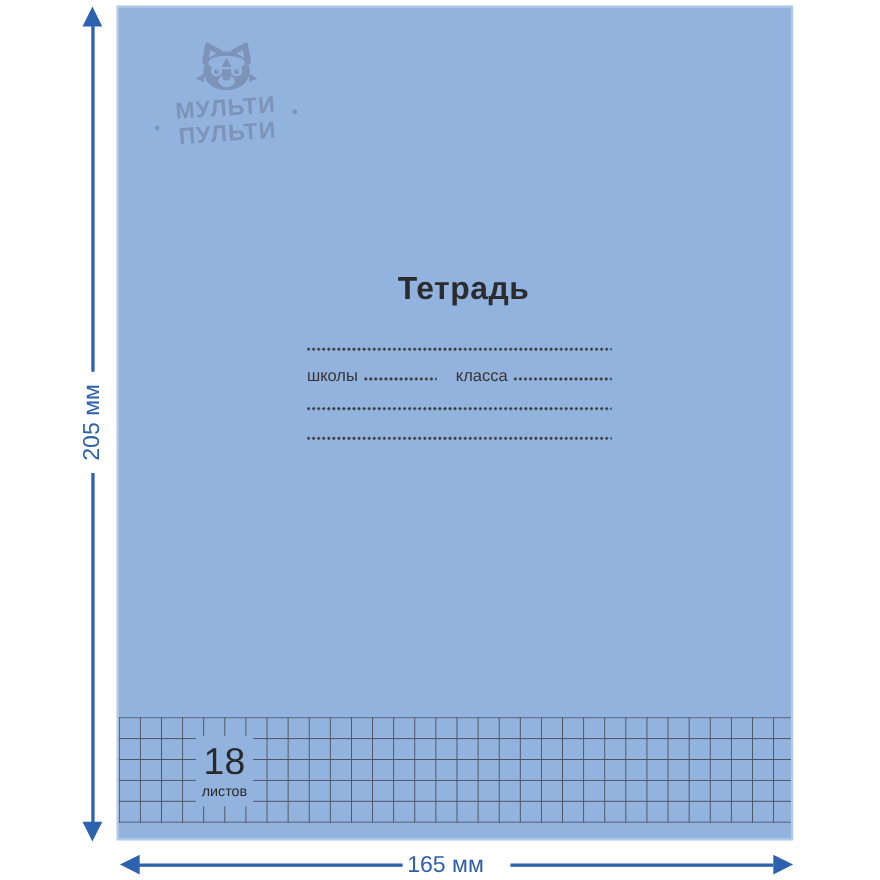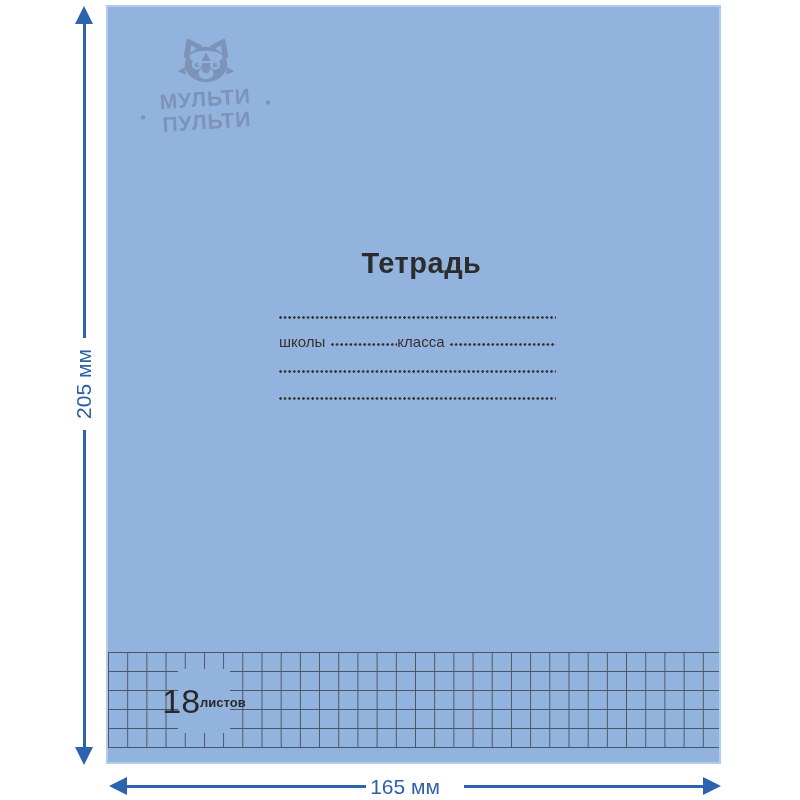--- a/index.html
+++ b/index.html
@@ -53,45 +53,45 @@
   }
 
   
   .form{position:absolute;left:171px;top:290px;width:277px;}
   .frow{
     display:flex;align-items:flex-end;height:27px;
     font-size:15px;color:var(--form-text);
   }
   .flabel{white-space:nowrap;padding:0 0 1px 0;}
   .flabel + .dots{margin-left:6px;}
-  .dots + .flabel{margin-left:0;}
+  .dots + .flabel{margin-left:17px;}
   .dots{
     flex:1 1 auto;height:5px;margin-bottom:4px;
     background-image:radial-gradient(circle at 1.5px 50%, var(--form-text) 1.05px, transparent 1.5px);
     background-size:4.6px 3px;background-repeat:repeat-x;background-position:0 50%;
   }
   .dots.mid{flex:0 0 66px;}
   .dots.lead{flex:0 0 116px;}
 
   
   .grid-band{
     position:absolute;left:0;top:645px;width:100%;height:96px;
     background-image:
       linear-gradient(to right, var(--grid-line) 1px, transparent 1px),
       linear-gradient(to bottom, var(--grid-line) 1px, transparent 1px);
     background-size:19.2px 19px;
   }
   .sheets-box{
     position:absolute;left:70px;top:662px;width:52px;height:64px;
     background:var(--cover-blue);
-    display:flex;flex-direction:row;align-items:center;justify-content:center;
+    display:flex;flex-direction:column;align-items:center;justify-content:center;
     color:#29292b;z-index:2;
   }
   .sheets-count{font-size:34px;line-height:34px;font-weight:normal;}
-  .sheets-unit{font-size:13px;line-height:15px;margin-top:2px;font-weight:bold;}
+  .sheets-unit{font-size:13px;line-height:15px;margin-top:2px;}
 
   
   .dim{position:absolute;background:var(--dimension-blue);}
   .v-line-a{left:82.5px;top:22px;width:3px;height:316px;}
   .v-line-b{left:82.5px;top:430px;width:3px;height:318px;}
   .h-line-a{left:126px;top:784.5px;width:240px;height:3px;}
   .h-line-b{left:464px;top:784.5px;width:239px;height:3px;}
   .arrow{position:absolute;width:0;height:0;}
   .arr-up{left:75px;top:6px;border-left:9px solid transparent;border-right:9px solid transparent;border-bottom:18px solid var(--dimension-blue);}
   .arr-down{left:75px;top:747px;border-left:9px solid transparent;border-right:9px solid transparent;border-top:18px solid var(--dimension-blue);}

